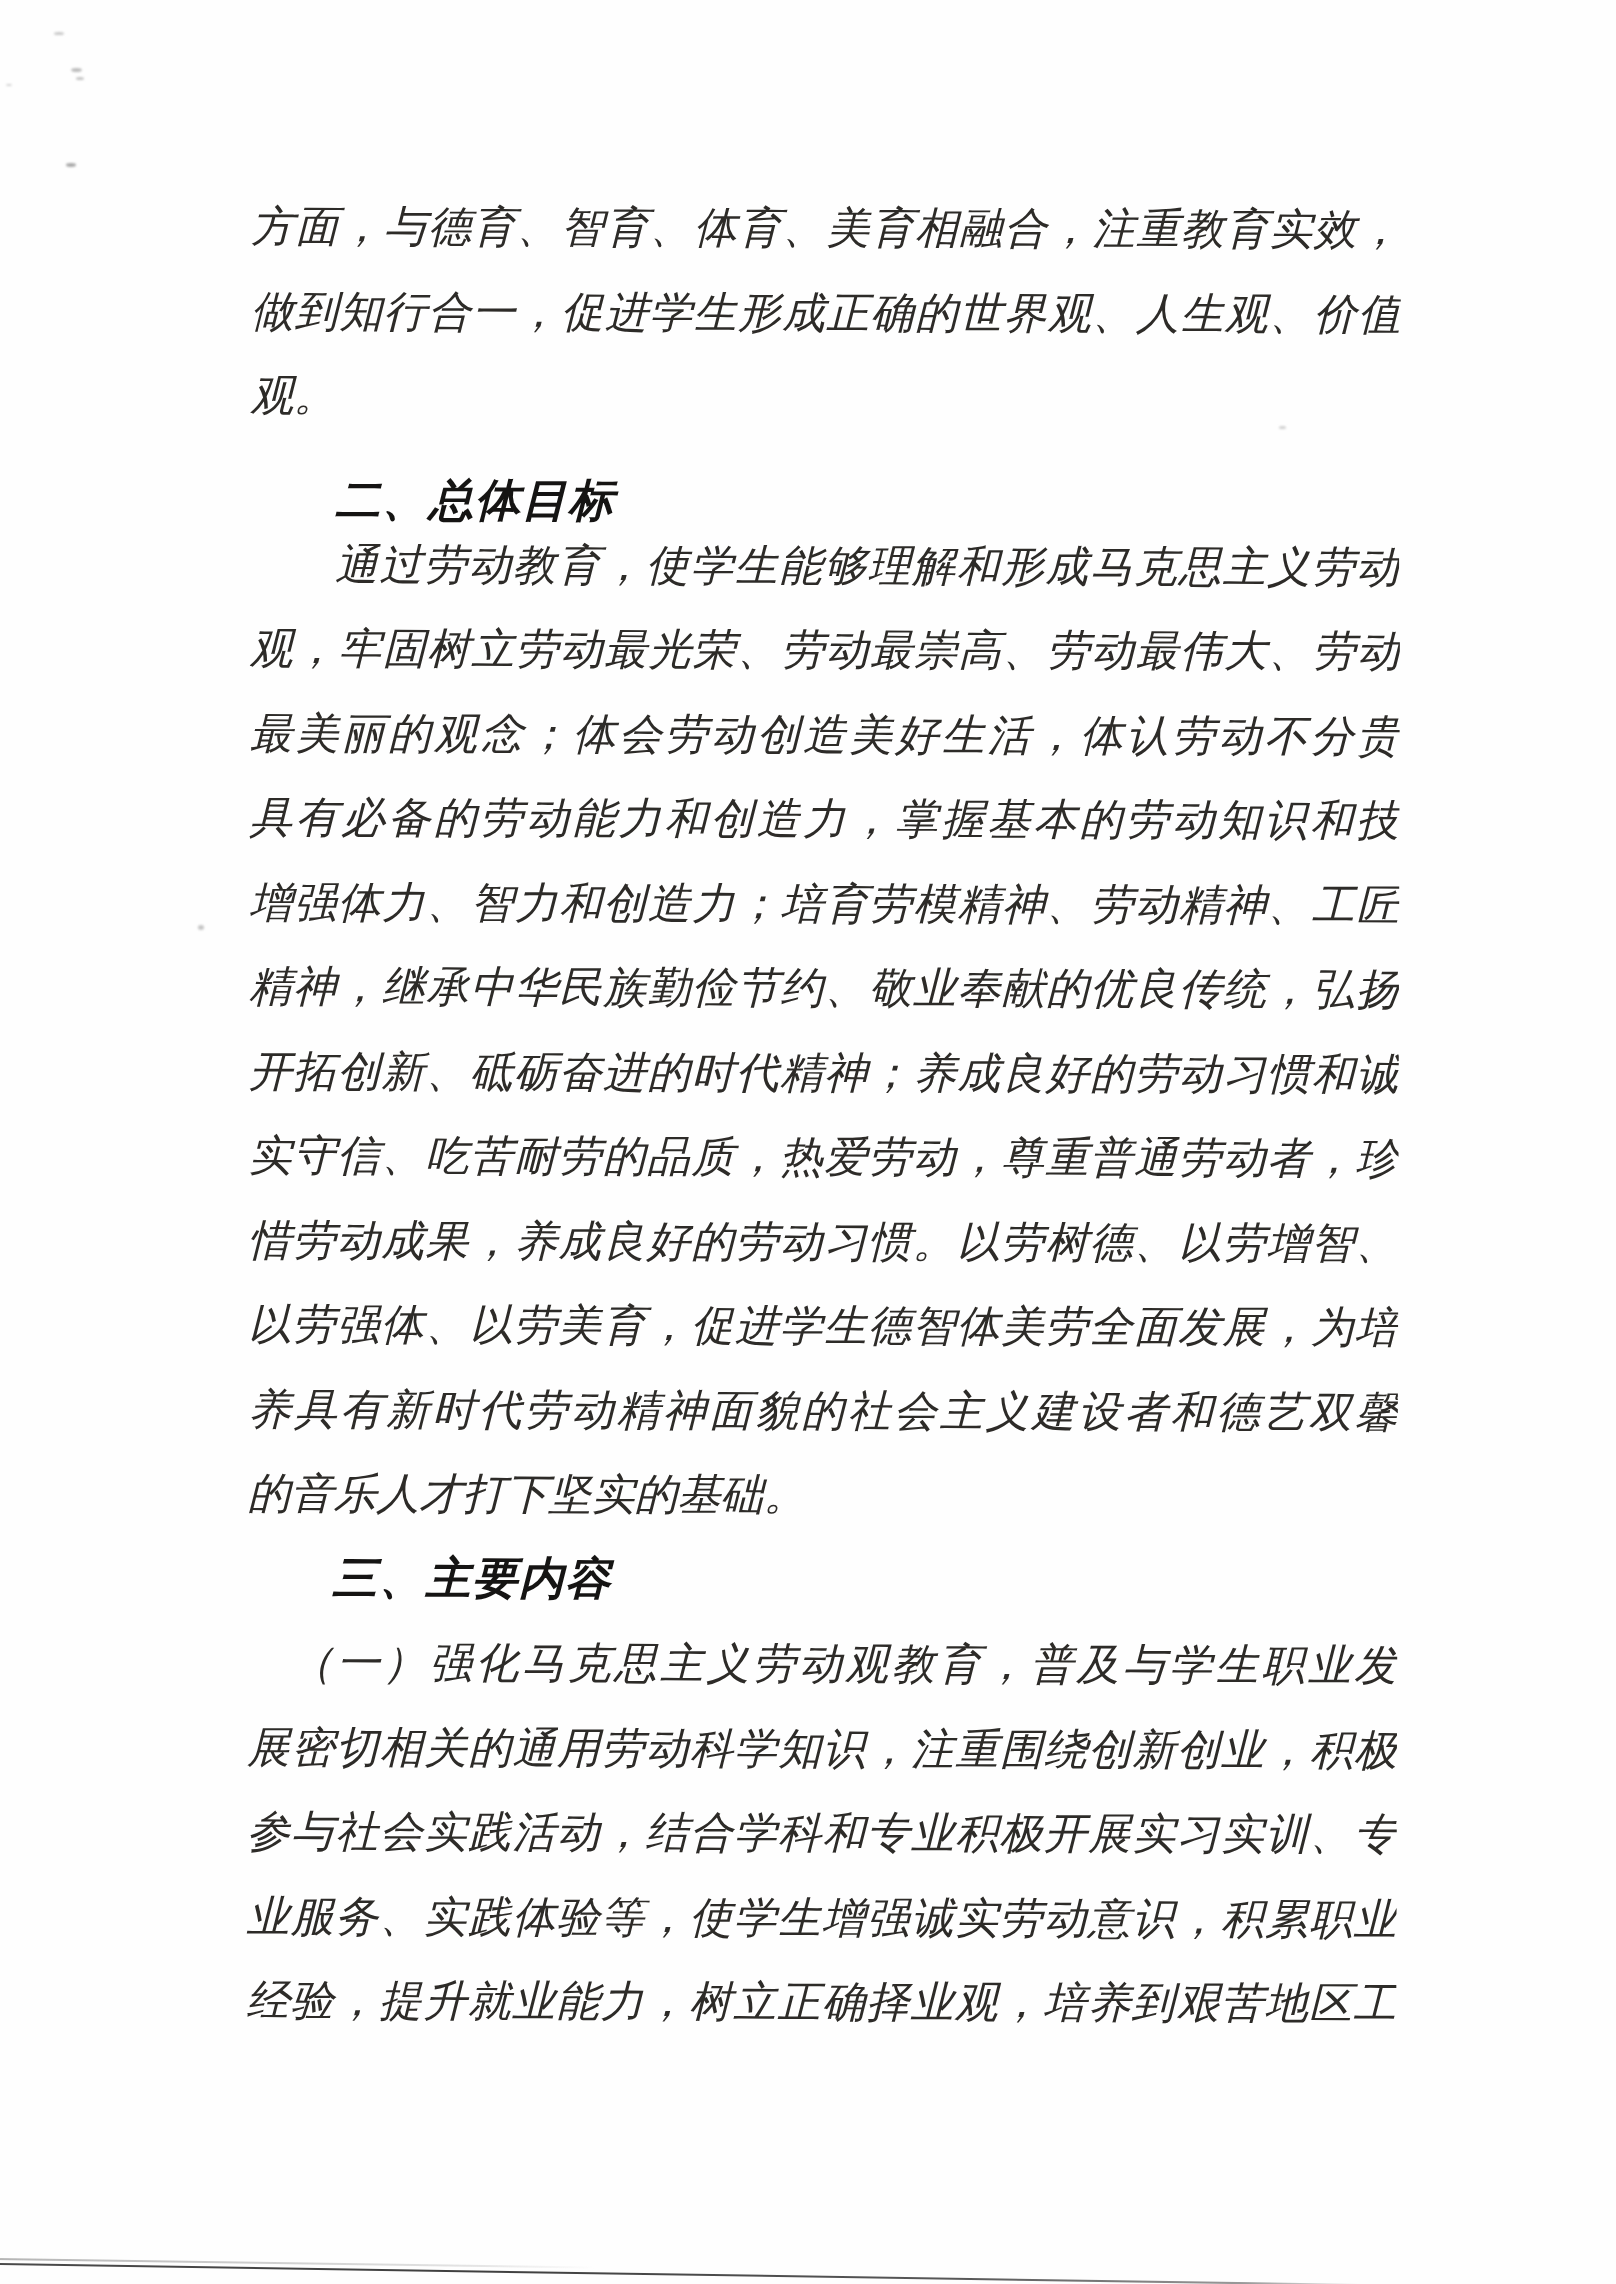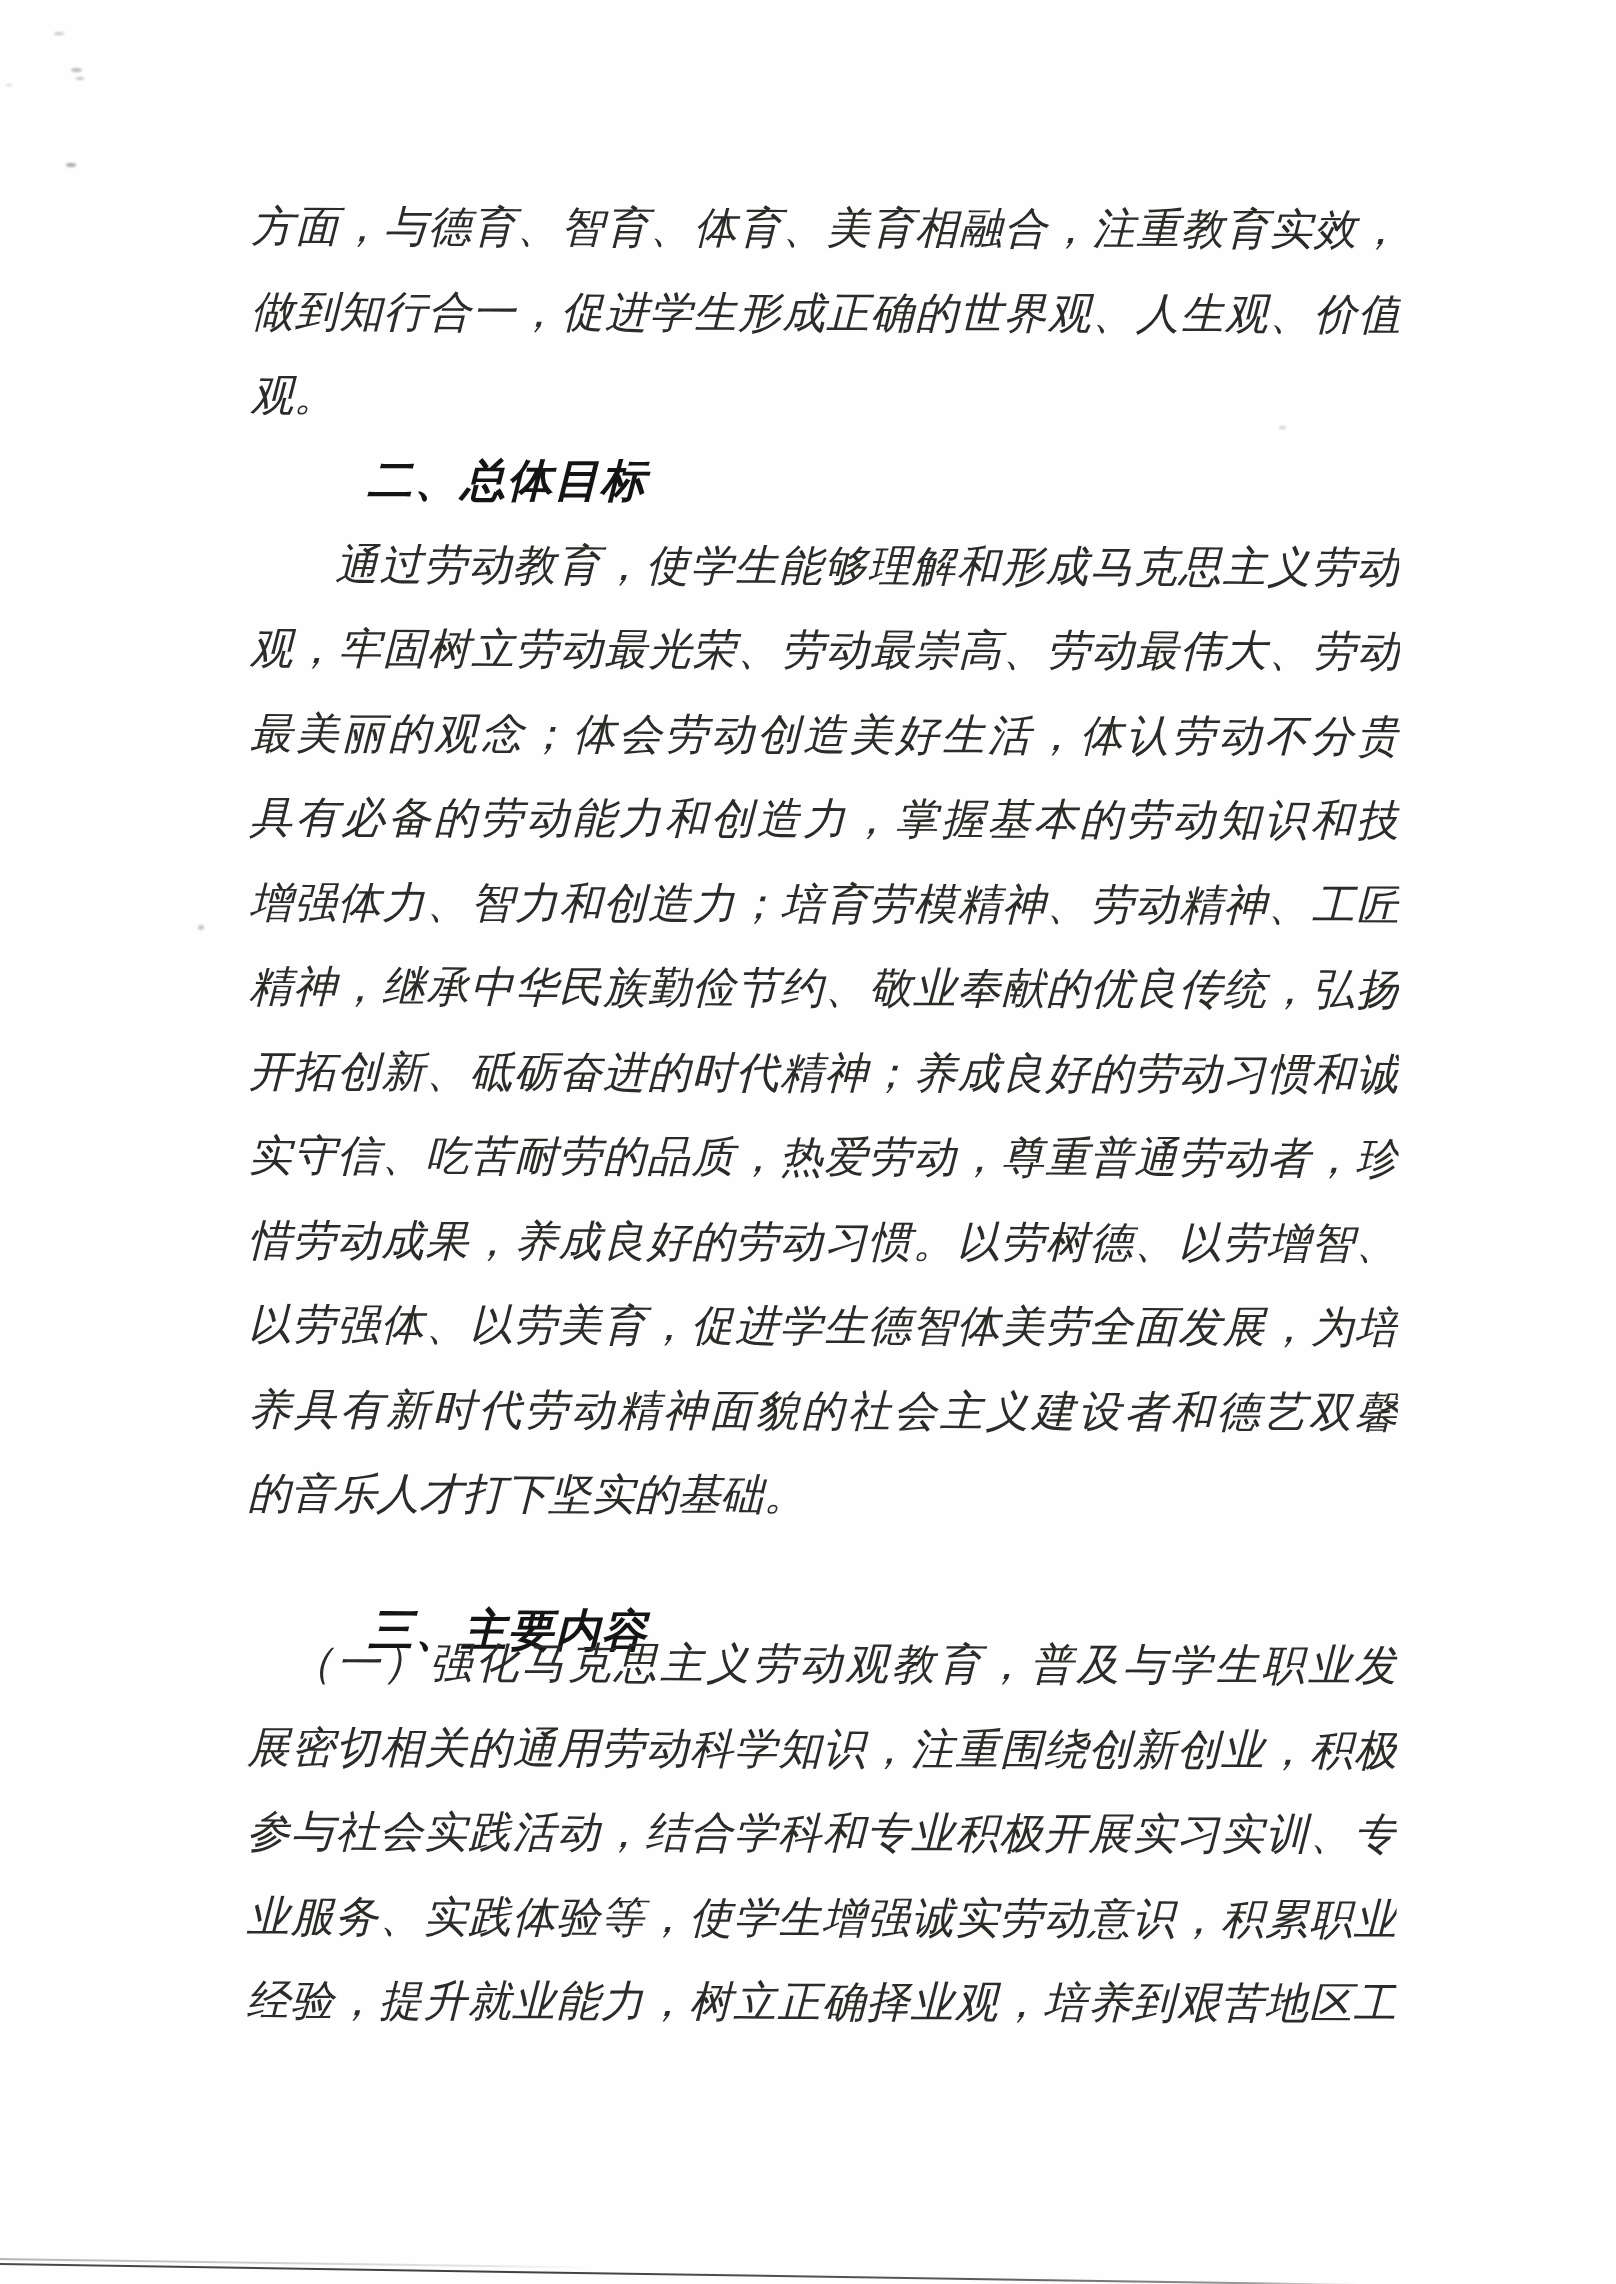--- a/index.html
+++ b/index.html
@@ -60,34 +60,34 @@
   }
 </style>
 </head>
 <body>
 
 <div class="page">
   <div class="text-block" id="text-block">
       <div class="line body justify" style="top: 202px; left: 251px; width: 1150px;">方面，与德育、智育、体育、美育相融合，注重教育实效，</div>
       <div class="line body justify" style="top: 287px; left: 251px; width: 1150px;">做到知行合一，促进学生形成正确的世界观、人生观、价值</div>
       <div class="line body" style="top: 371px; left: 251px;">观。</div>
-      <div class="line heading" style="top: 456px; left: 336px; margin-left: 32px;">二、总体目标</div>
+      <div class="line heading" style="top: 476px; left: 336px;">二、总体目标</div>
       <div class="line body justify" style="top: 540px; left: 336px; width: 1064px;">通过劳动教育，使学生能够理解和形成马克思主义劳动</div>
       <div class="line body justify" style="top: 624px; left: 251px; width: 1150px;">观，牢固树立劳动最光荣、劳动最崇高、劳动最伟大、劳动</div>
       <div class="line body justify" style="top: 709px; left: 251px; width: 1150px;">最美丽的观念；体会劳动创造美好生活，体认劳动不分贵贱；</div>
       <div class="line body justify" style="top: 793px; left: 251px; width: 1150px;">具有必备的劳动能力和创造力，掌握基本的劳动知识和技能，</div>
       <div class="line body justify" style="top: 878px; left: 251px; width: 1150px;">增强体力、智力和创造力；培育劳模精神、劳动精神、工匠</div>
       <div class="line body justify" style="top: 962px; left: 251px; width: 1150px;">精神，继承中华民族勤俭节约、敬业奉献的优良传统，弘扬</div>
       <div class="line body justify" style="top: 1047px; left: 251px; width: 1150px;">开拓创新、砥砺奋进的时代精神；养成良好的劳动习惯和诚</div>
       <div class="line body justify" style="top: 1131px; left: 251px; width: 1150px;">实守信、吃苦耐劳的品质，热爱劳动，尊重普通劳动者，珍</div>
       <div class="line body justify" style="top: 1216px; left: 251px; width: 1150px;">惜劳动成果，养成良好的劳动习惯。以劳树德、以劳增智、</div>
       <div class="line body justify" style="top: 1300px; left: 251px; width: 1150px;">以劳强体、以劳美育，促进学生德智体美劳全面发展，为培</div>
       <div class="line body justify" style="top: 1385px; left: 251px; width: 1150px;">养具有新时代劳动精神面貌的社会主义建设者和德艺双馨</div>
       <div class="line body" style="top: 1469px; left: 251px;">的音乐人才打下坚实的基础。</div>
-      <div class="line heading" style="top: 1606px; left: 336px; margin-left: 36px;">三、主要内容</div>
+      <div class="line heading" style="top: 1554px; left: 336px;">三、主要内容</div>
       <div class="line body justify" style="top: 1638px; left: 294px; width: 1107px;">（一）强化马克思主义劳动观教育，普及与学生职业发</div>
       <div class="line body justify" style="top: 1723px; left: 251px; width: 1150px;">展密切相关的通用劳动科学知识，注重围绕创新创业，积极</div>
       <div class="line body justify" style="top: 1807px; left: 251px; width: 1150px;">参与社会实践活动，结合学科和专业积极开展实习实训、专</div>
       <div class="line body justify" style="top: 1892px; left: 251px; width: 1150px;">业服务、实践体验等，使学生增强诚实劳动意识，积累职业</div>
       <div class="line body justify" style="top: 1976px; left: 251px; width: 1150px;">经验，提升就业能力，树立正确择业观，培养到艰苦地区工</div>
     </div>
   <div id="artifacts">
       <div class="speck" style="left: 54px; top: 32px; width: 9.5px; height: 3.2px; background: rgb(201, 201, 201);"></div>
       <div class="speck" style="left: 71px; top: 68px; width: 11px; height: 4px; background: rgb(189, 189, 189);"></div>
       <div class="speck" style="left: 76px; top: 77px; width: 8px; height: 3.2px; background: rgb(196, 196, 196);"></div>

